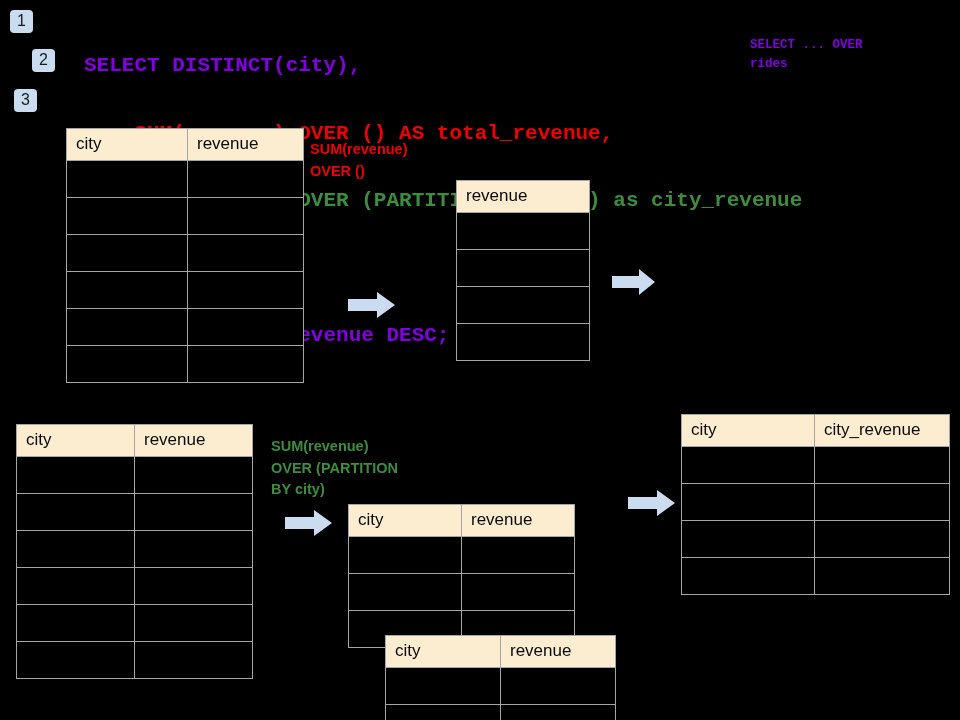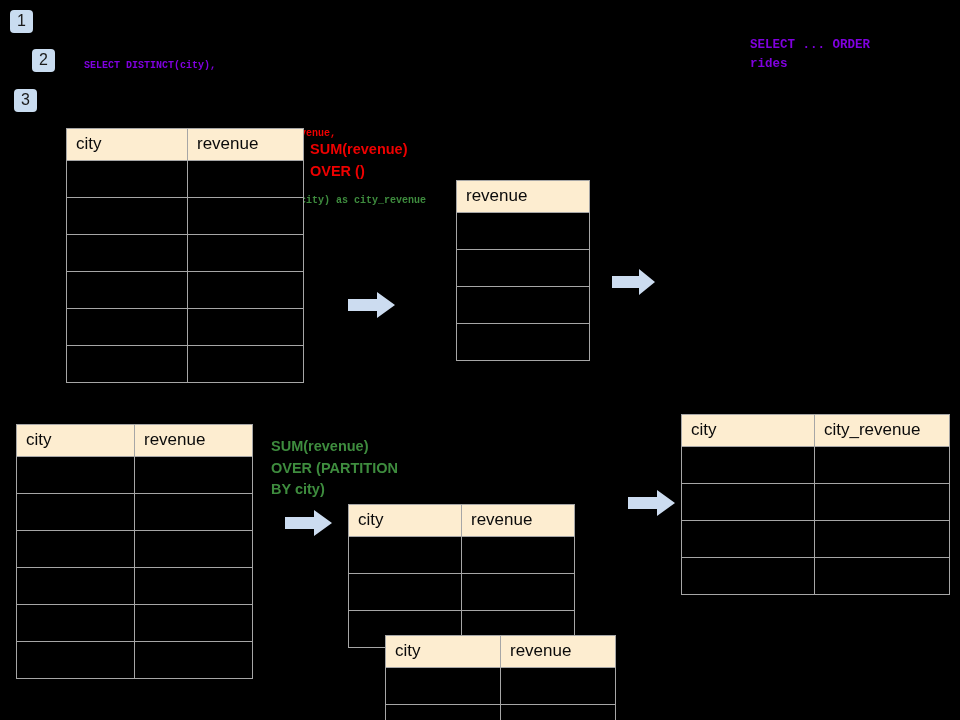--- a/index.html
+++ b/index.html
@@ -6,21 +6,21 @@
   body{
     width:960px;height:720px;position:relative;overflow:hidden;
     font-family:"Liberation Sans",sans-serif;
   }
   .stage{position:absolute;left:0;top:0;width:960px;height:720px;}
 
   
   .sql{
     position:absolute;
     font-family:"Liberation Mono","DejaVu Sans Mono",monospace;
-    font-size:10px;
+    font-size:21px;
     font-weight:bold;
     line-height:22.5px;
     white-space:pre;
     letter-spacing:0px;
   }
   #sql-block{left:84px;top:10px;}
   .sql-line{white-space:pre;}
   .c-purple{color:#8000e0;}
   .c-red{color:#ee0000;}
   .c-green{color:#3e8c3e;}
@@ -109,21 +109,21 @@
 <div class="stage">
 
   <div class="sql" id="sql-block">
     <div class="sql-line c-purple">SELECT DISTINCT(city),</div>
     <div class="sql-line c-red">    SUM(revenue) OVER () AS total_revenue,</div>
     <div class="sql-line c-green">    SUM(revenue) OVER (PARTITION BY city) as city_revenue</div>
     <div class="sql-line c-purple">  FROM rides</div>
     <div class="sql-line c-purple">  ORDER by city_revenue DESC;</div>
   </div>
 
-  <div id="sql-aside">SELECT ... ORDER
+  <div id="sql-aside">SELECT ... OVER
 rides</div>
 
   <div class="badge" id="badge-1">1</div>
   <div class="badge" id="badge-2">2</div>
   <div class="badge" id="badge-3">3</div>
 
   <div class="anno" id="anno-over-empty">SUM(revenue)
 OVER ()</div>
   <div class="anno" id="anno-over-part">SUM(revenue)
 OVER (PARTITION

